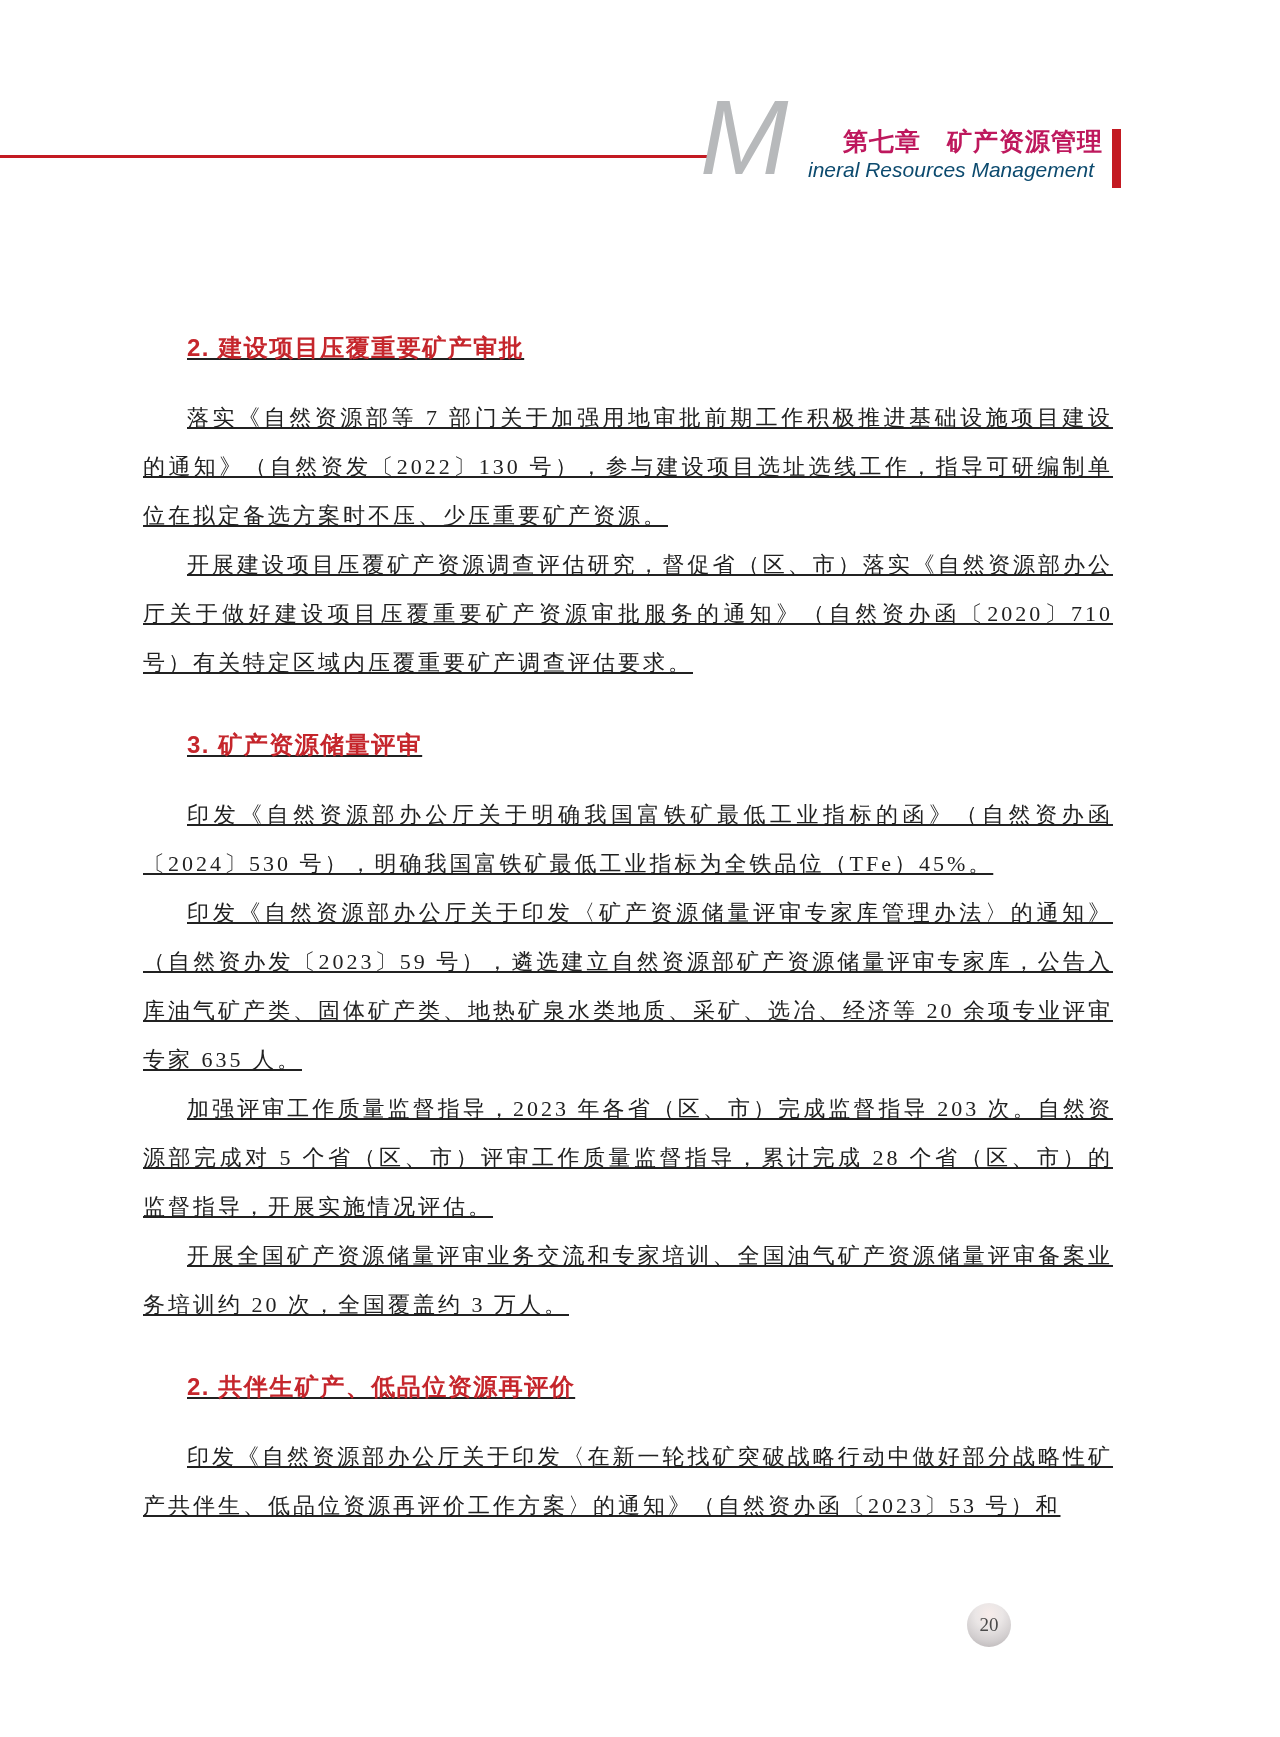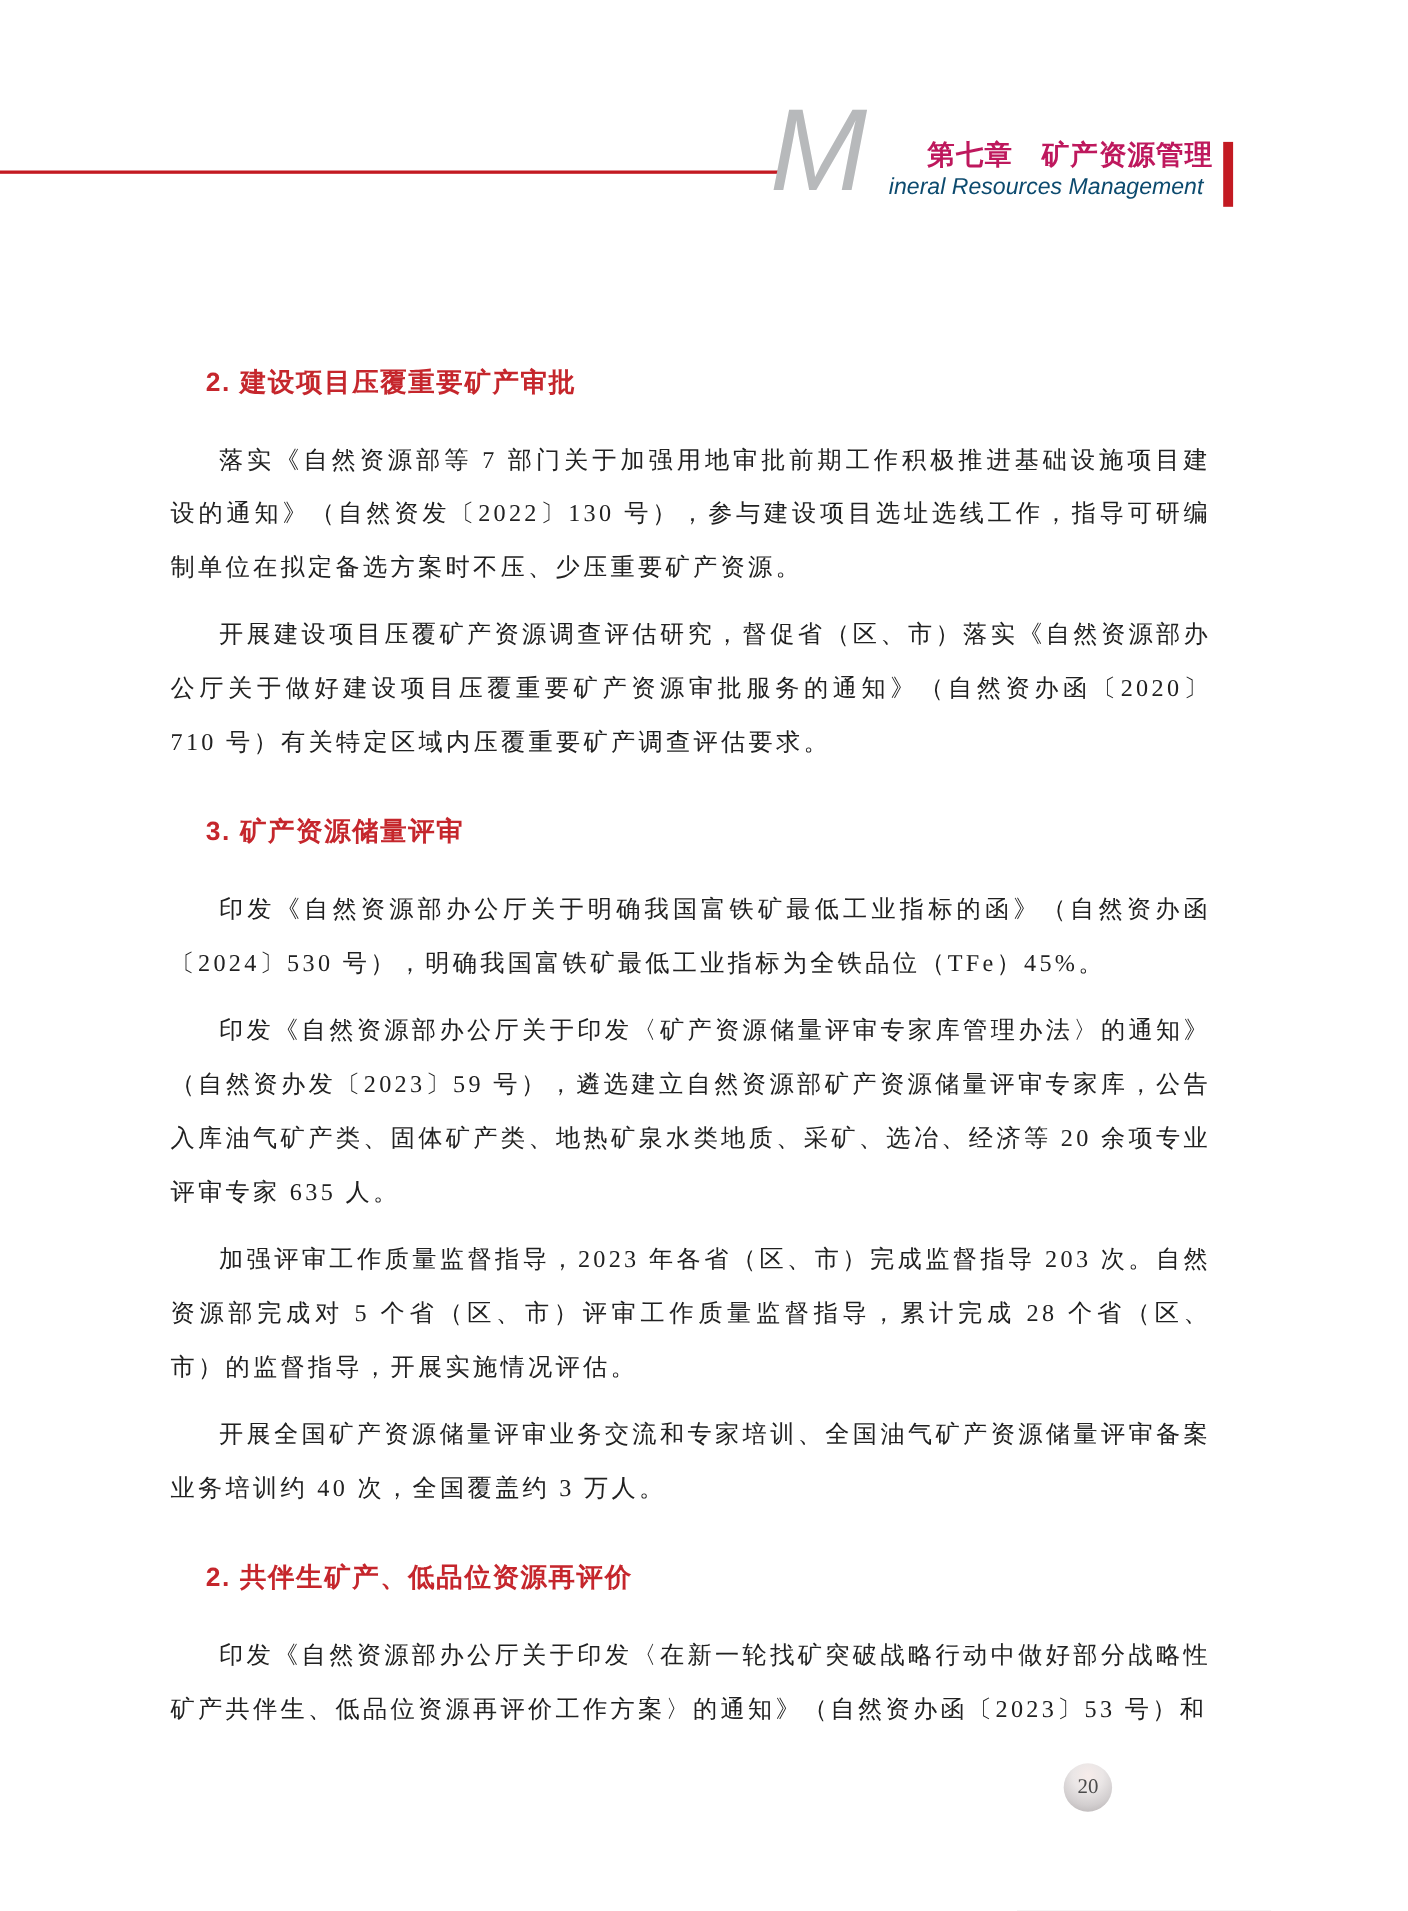--- a/index.html
+++ b/index.html
@@ -47,32 +47,33 @@
     width:9px; height:59px;
     background:#c31a22;
   }
 
   
   .content {
     position:absolute; left:143px; top:331px;
     width:970px;
     color:#212121;
     text-align:justify;
+    text-decoration:underline;
   }
   .content h2 {
     font-family:"Liberation Sans","DejaVu Sans",sans-serif;
     color:#c5262c;
     font-size:24px; line-height:34px;
     font-weight:700;
     letter-spacing:1.5px;
     margin:41px 0 28px 44px;
   }
   .content h2.first { margin-top:0; }
   .content p {
-    margin:12px;
+    margin:0;
     text-indent:2em;
     font-size:22px;
     line-height:49px;
     letter-spacing:3px;
   }
 
   
   .page-number {
     position:absolute; left:967px; top:1603px;
     width:44px; height:44px;
@@ -98,21 +99,21 @@
   <div class="content">
 
     <h2 class="first">2. 建设项目压覆重要矿产审批</h2>
     <p>落实《自然资源部等 7 部门关于加强用地审批前期工作积极推进基础设施项目建设的通知》（自然资发〔2022〕130 号），参与建设项目选址选线工作，指导可研编制单位在拟定备选方案时不压、少压重要矿产资源。</p>
     <p>开展建设项目压覆矿产资源调查评估研究，督促省（区、市）落实《自然资源部办公厅关于做好建设项目压覆重要矿产资源审批服务的通知》（自然资办函〔2020〕710 号）有关特定区域内压覆重要矿产调查评估要求。</p>
 
     <h2>3. 矿产资源储量评审</h2>
     <p>印发《自然资源部办公厅关于明确我国富铁矿最低工业指标的函》（自然资办函〔2024〕530 号），明确我国富铁矿最低工业指标为全铁品位（TFe）45%。</p>
     <p>印发《自然资源部办公厅关于印发〈矿产资源储量评审专家库管理办法〉的通知》（自然资办发〔2023〕59 号），遴选建立自然资源部矿产资源储量评审专家库，公告入库油气矿产类、固体矿产类、地热矿泉水类地质、采矿、选冶、经济等 20 余项专业评审专家 635 人。</p>
     <p>加强评审工作质量监督指导，2023 年各省（区、市）完成监督指导 203 次。自然资源部完成对 5 个省（区、市）评审工作质量监督指导，累计完成 28 个省（区、市）的监督指导，开展实施情况评估。</p>
-    <p>开展全国矿产资源储量评审业务交流和专家培训、全国油气矿产资源储量评审备案业务培训约 40 次，全国覆盖约 3 万人。</p>
+    <p>开展全国矿产资源储量评审业务交流和专家培训、全国油气矿产资源储量评审备案业务培训约 20 次，全国覆盖约 3 万人。</p>
 
     <h2>2. 共伴生矿产、低品位资源再评价</h2>
     <p>印发《自然资源部办公厅关于印发〈在新一轮找矿突破战略行动中做好部分战略性矿产共伴生、低品位资源再评价工作方案〉的通知》（自然资办函〔2023〕53 号）和</p>
 
   </div>
 
   <div class="page-number">
     <span>20</span>
   </div>
 

